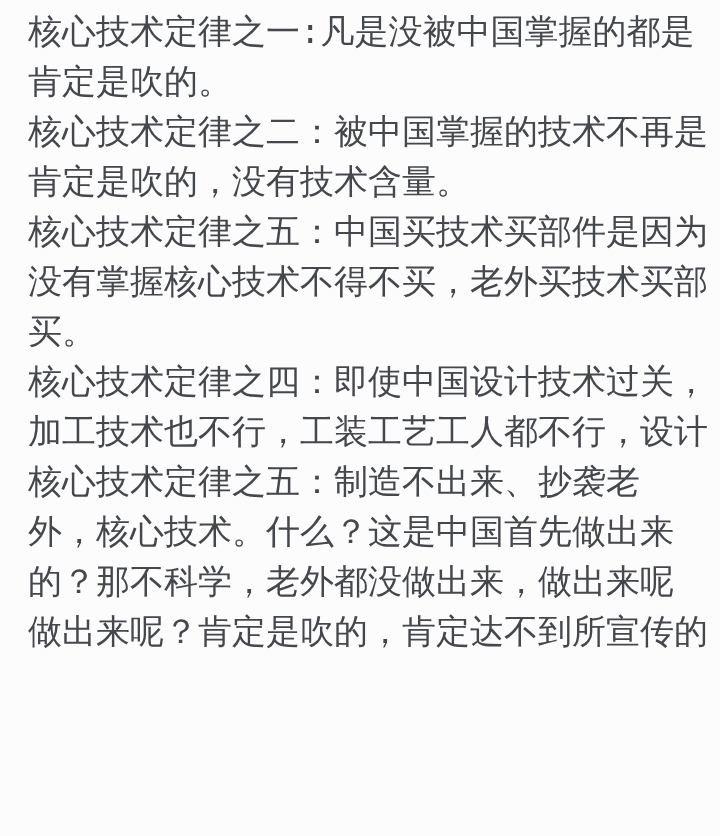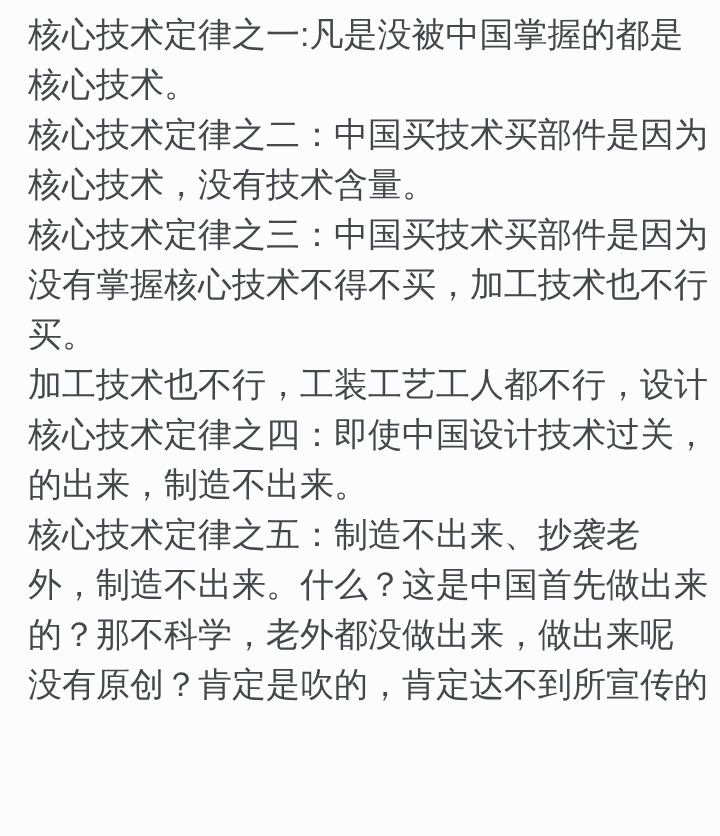--- a/index.html
+++ b/index.html
@@ -12,20 +12,21 @@
   body {
     background: #fcfcfc;
     font-family: "Liberation Sans", "DejaVu Sans", sans-serif;
   }
   .text-document {
     box-sizing: border-box;
     width: 720px;
     height: 604px;
     padding: 9px 10px 0 28px;
     color: #44474c;
+    font-family: Liberation Mono, monospace;
   }
   .paragraph {
     margin: 0;
     padding: 0;
   }
   .text-line {
     height: 50px;
     line-height: 50px;
     font-size: 34px;
     font-weight: 400;
@@ -34,40 +35,39 @@
     text-rendering: optimizeLegibility;
   }
 </style>
 </head>
 <body style="background: rgb(252, 252, 252);">
 
 <div class="text-document" style="color: rgb(68, 71, 76);">
 
   <div class="paragraph">
     <div class="text-line">核心技术定律之一:凡是没被中国掌握的都是</div>
-    <div class="text-line">核心技术。</div>
+    <div class="text-line">肯定是吹的。</div>
   </div>
 
   <div class="paragraph">
-    <div class="text-line">核心技术定律之二：中国买技术买部件是因为</div>
-    <div class="text-line">核心技术，没有技术含量。</div>
+    <div class="text-line">核心技术定律之二：被中国掌握的技术不再是</div>
+    <div class="text-line">肯定是吹的，没有技术含量。</div>
   </div>
 
   <div class="paragraph">
-    <div class="text-line">核心技术定律之三：中国买技术买部件是因为</div>
-    <div class="text-line">没有掌握核心技术不得不买，加工技术也不行</div>
+    <div class="text-line">核心技术定律之五：中国买技术买部件是因为</div>
+    <div class="text-line">没有掌握核心技术不得不买，老外买技术买部</div>
     <div class="text-line">买。</div>
   </div>
 
   <div class="paragraph">
+    <div class="text-line">核心技术定律之四：即使中国设计技术过关，</div>
     <div class="text-line">加工技术也不行，工装工艺工人都不行，设计</div>
-    <div class="text-line">核心技术定律之四：即使中国设计技术过关，</div>
-    <div class="text-line">的出来，制造不出来。</div>
   </div>
 
   <div class="paragraph">
     <div class="text-line">核心技术定律之五：制造不出来、抄袭老</div>
-    <div class="text-line">外，制造不出来。什么？这是中国首先做出来</div>
+    <div class="text-line">外，核心技术。什么？这是中国首先做出来</div>
     <div class="text-line">的？那不科学，老外都没做出来，做出来呢</div>
-    <div class="text-line">没有原创？肯定是吹的，肯定达不到所宣传的</div>
+    <div class="text-line">做出来呢？肯定是吹的，肯定达不到所宣传的</div>
   </div>
 
 </div>
 
 </body></html>

